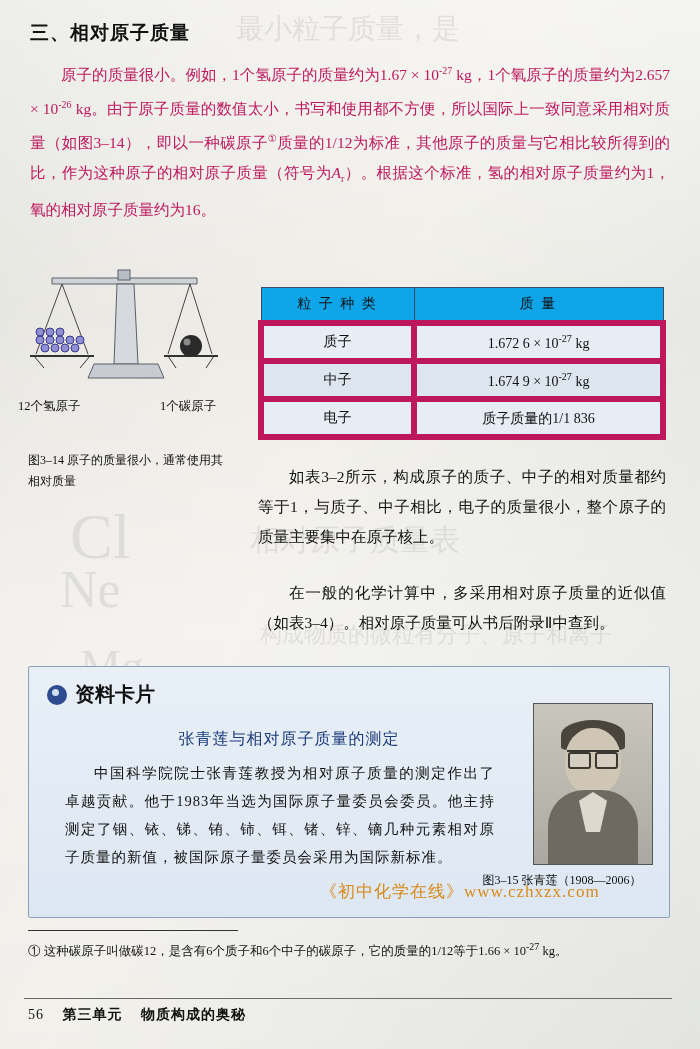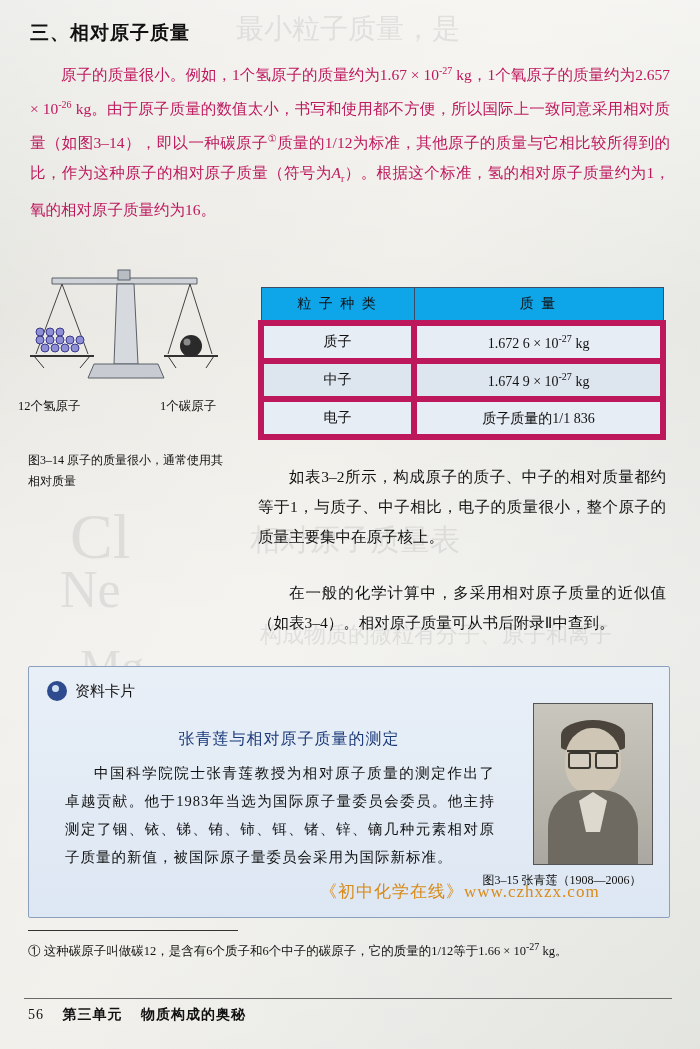--- a/index.html
+++ b/index.html
@@ -184,22 +184,22 @@
   }
   .card-badge::after {
     content: "";
     position: absolute;
     left: 5px; top: 4px;
     width: 7px; height: 7px;
     border-radius: 50%;
     background: #cfe0f2;
   }
   .card-head-label {
-    font-size: 15px;
-    font-weight: normal;
+    font-size: 20px;
+    font-weight: bold;
     color: #111;
     text-align: right;
   }
   .card-title {
     position: absolute;
     left: 80px;
     top: 62px;
     width: 360px;
     text-align: center;
     font-size: 16px;

